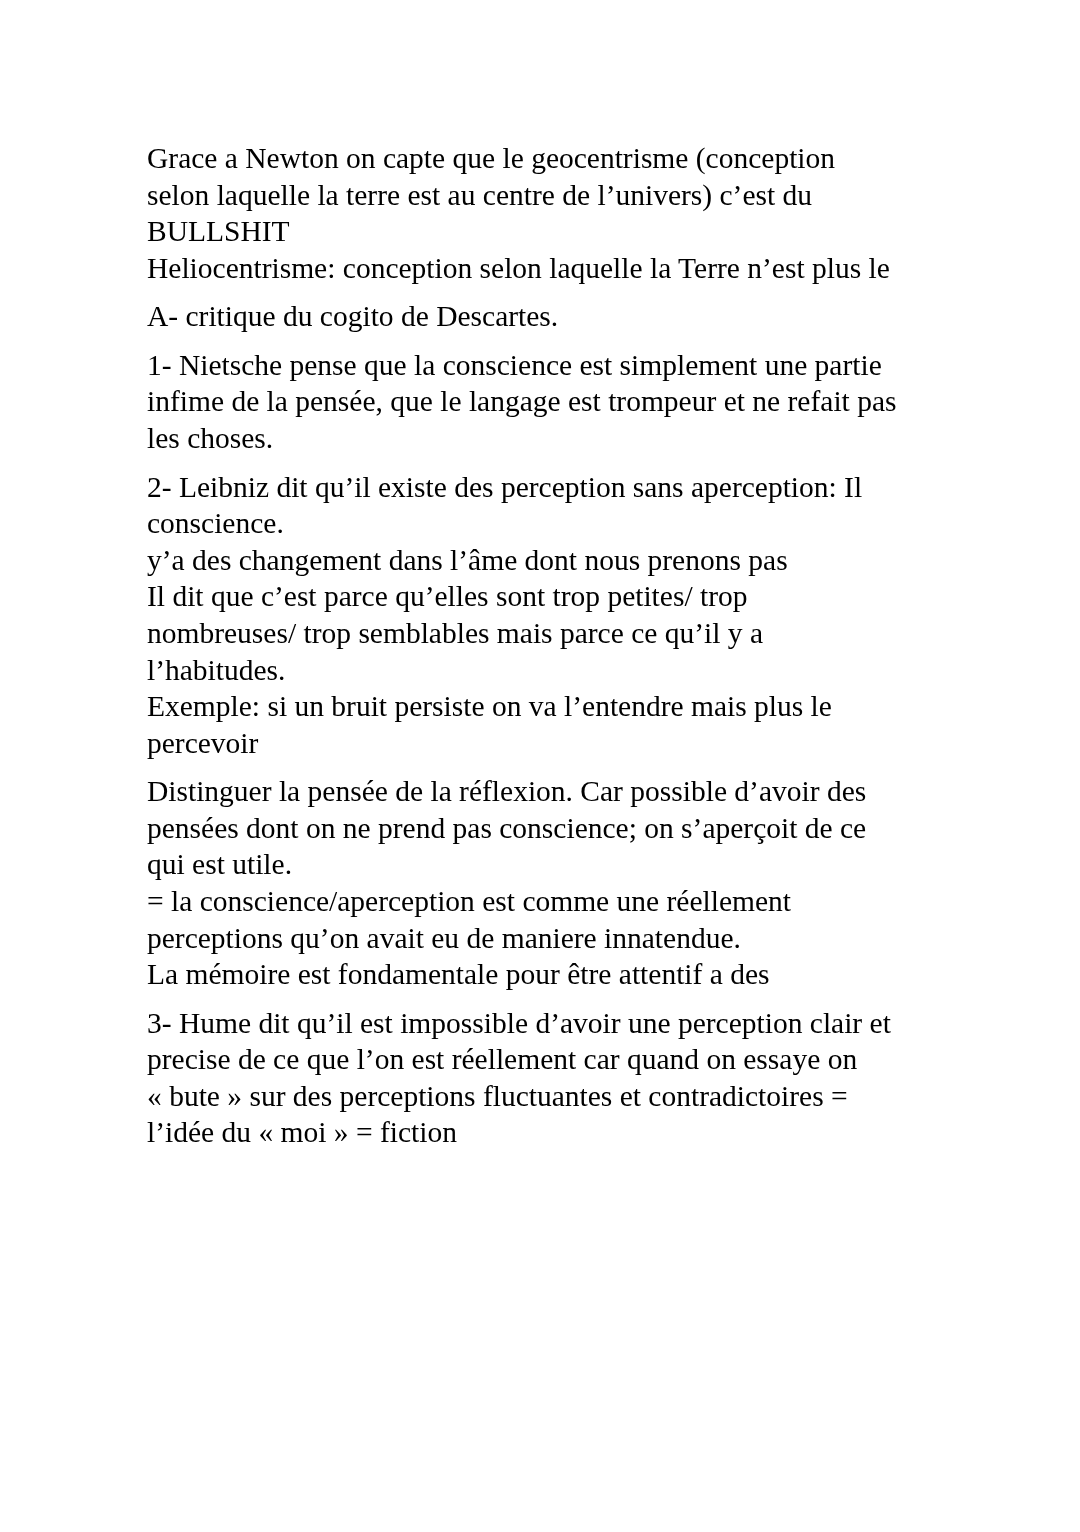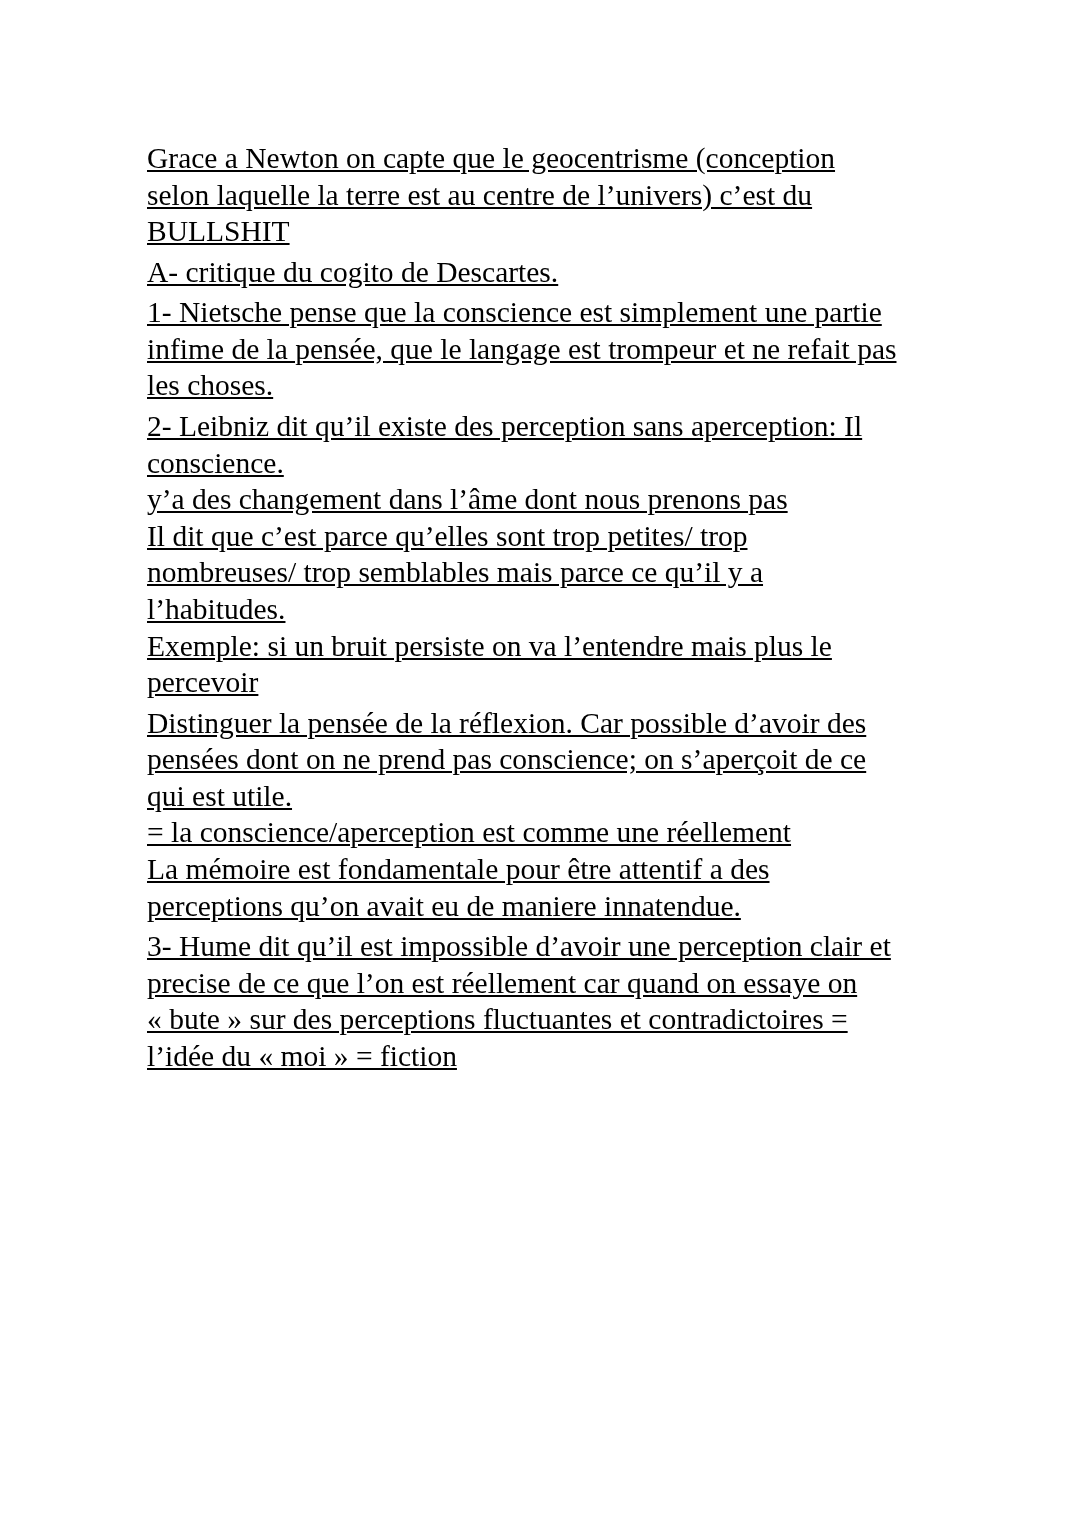--- a/index.html
+++ b/index.html
@@ -21,43 +21,43 @@
     padding: 140px 150px 0 147px;
     background: #ffffff;
   }
   .doc-body {
     font-size: 29.5px;
     line-height: 1.24;
     text-align: left;
   }
   .para {
     margin: 0;
-    text-decoration: underline;
   }
   .para + .para {
-    margin-top: 4px;
+    margin-top: 12px;
   }
   .para-gap {
     margin-top: 36px;
   }
   .line {
     display: block;
     white-space: pre-wrap;
   }
 </style>
 </head>
 <body>
 
 <div class="page">
   <div class="doc-body">
 
     <div class="para">
       <span class="line">Grace a Newton on capte que le geocentrisme (conception</span>
       <span class="line">selon laquelle la terre est au centre de l’univers) c’est du</span>
       <span class="line">BULLSHIT</span>
+      <span class="line">Heliocentrisme: conception selon laquelle la Terre n’est plus le</span>
     </div>
 
     <div class="para para-gap">
       <span class="line">A- critique du cogito de Descartes.</span>
     </div>
 
     <div class="para para-gap">
       <span class="line">1- Nietsche pense que la conscience est simplement une partie</span>
       <span class="line">infime de la pensée, que le langage est trompeur et ne refait pas</span>
       <span class="line">les choses.</span>
@@ -72,22 +72,22 @@
       <span class="line">l’habitudes.</span>
       <span class="line">Exemple: si un bruit persiste on va l’entendre mais plus le</span>
       <span class="line">percevoir</span>
     </div>
 
     <div class="para para-gap">
       <span class="line">Distinguer la pensée de la réflexion. Car possible d’avoir des</span>
       <span class="line">pensées dont on ne prend pas conscience; on s’aperçoit de ce</span>
       <span class="line">qui est utile.</span>
       <span class="line">= la conscience/aperception est comme une réellement</span>
+      <span class="line">perceptions qu’on avait eu de maniere innatendue.</span>
       <span class="line">La mémoire est fondamentale pour être attentif a des</span>
-      <span class="line">perceptions qu’on avait eu de maniere innatendue.</span>
     </div>
 
     <div class="para para-gap">
       <span class="line">3- Hume dit qu’il est impossible d’avoir une perception clair et</span>
       <span class="line">precise de ce que l’on est réellement car quand on essaye on</span>
       <span class="line">« bute » sur des perceptions fluctuantes et contradictoires =</span>
       <span class="line">l’idée du « moi » = fiction</span>
     </div>
 
   </div>

